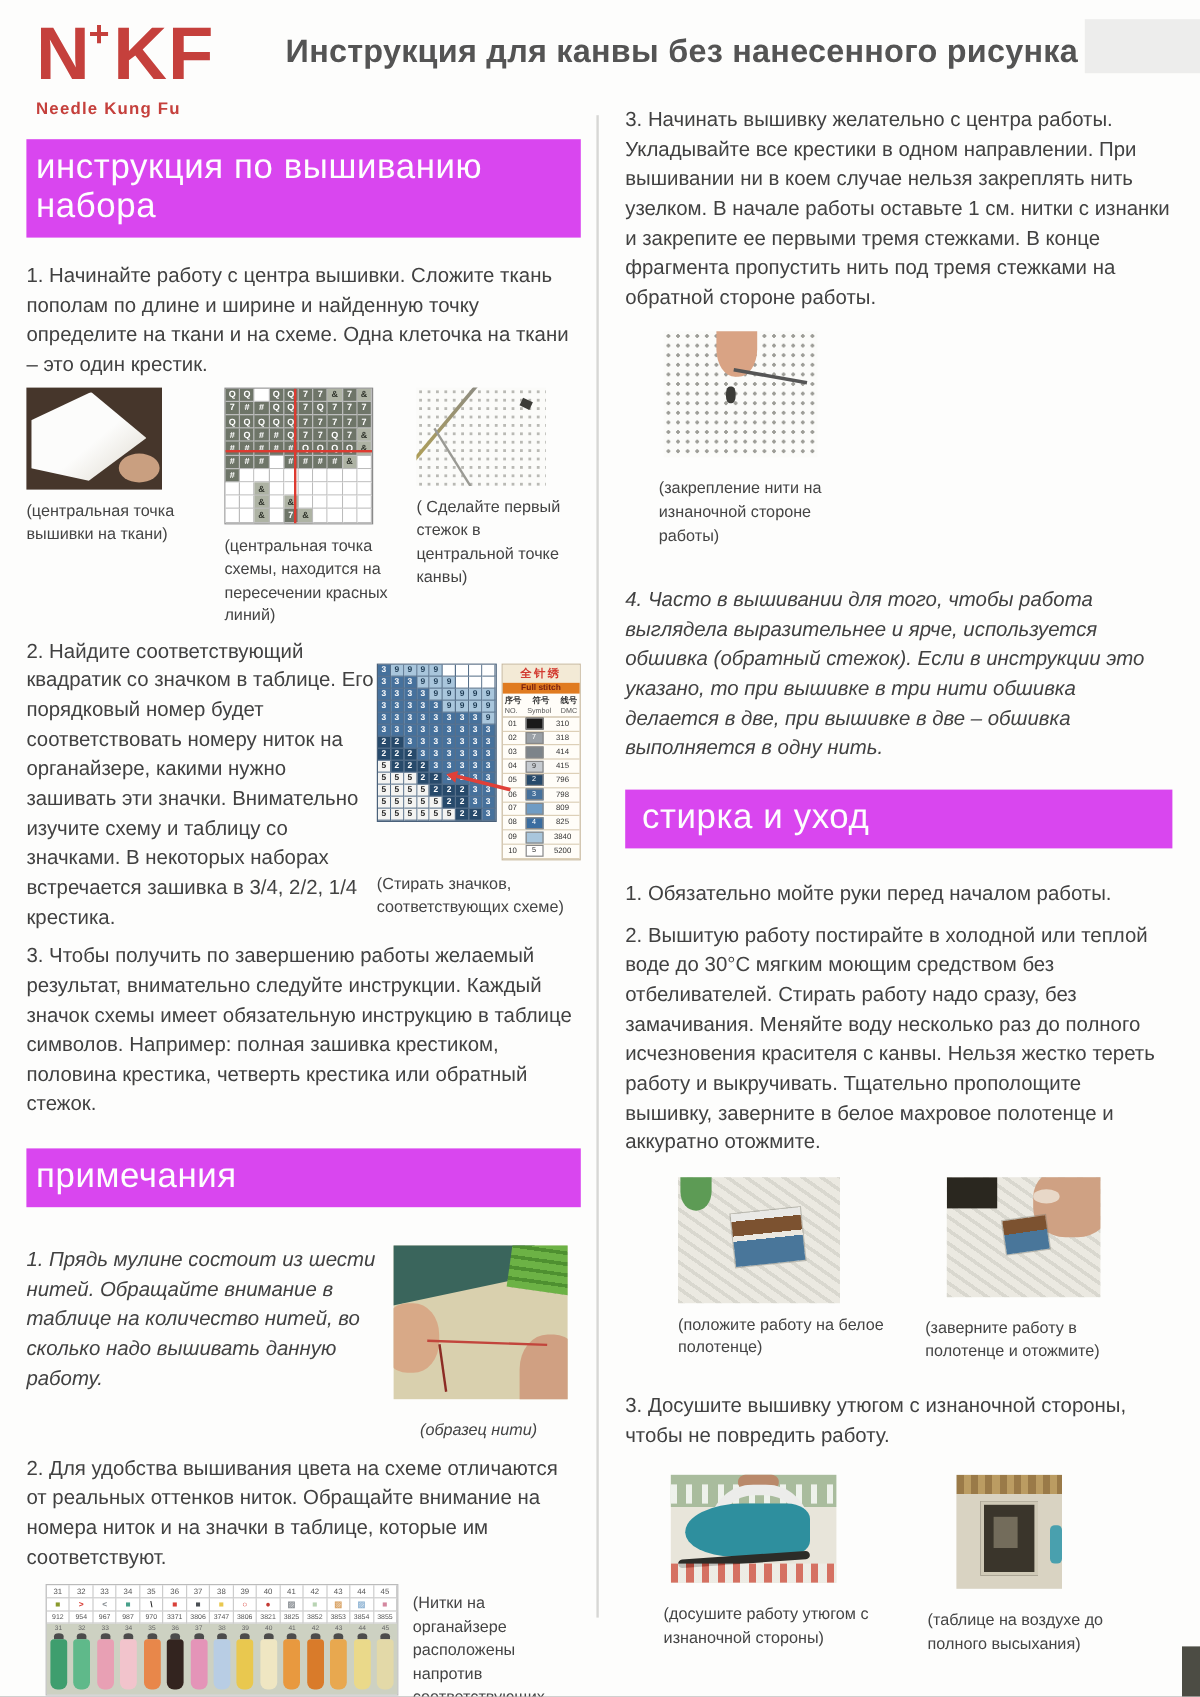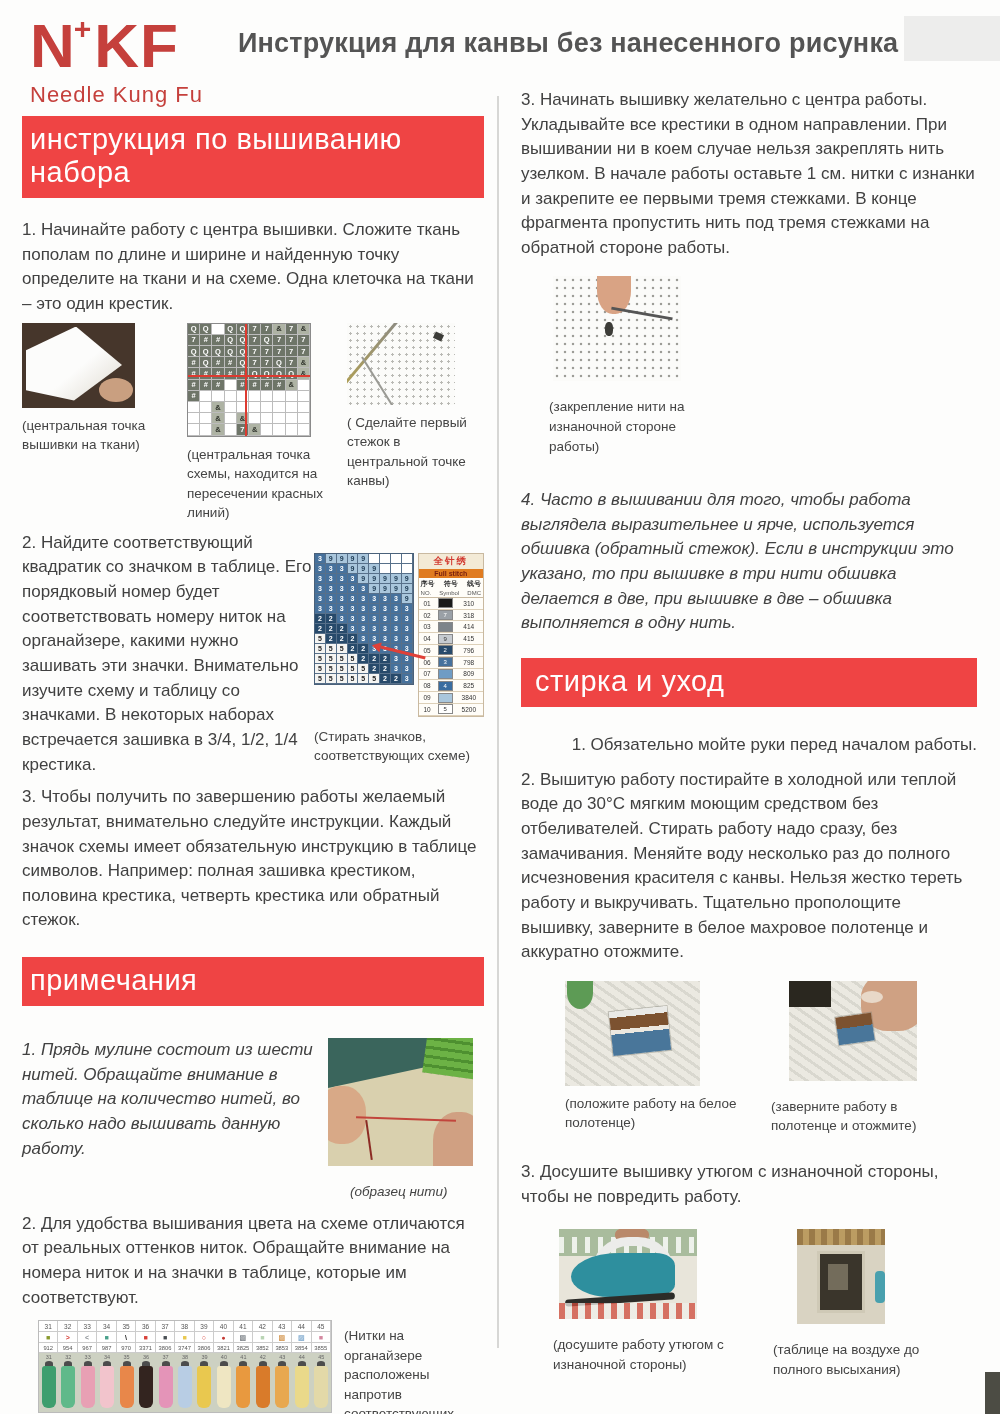--- a/index.html
+++ b/index.html
@@ -3,41 +3,41 @@
 <meta charset="utf-8">
 <style>
   html,body{margin:0;padding:0;background:#888;}
   .page{position:relative;width:1000px;height:1414px;background:#fdfdfc;margin:0 auto;
         font-family:"Liberation Sans",sans-serif;color:#414141;overflow:hidden;}
 
   
   .logo{position:absolute;left:30px;top:18px;}
   .logo-row{font-weight:bold;color:#c5403c;font-size:62px;line-height:0.9;letter-spacing:1px;display:flex;align-items:flex-start;}
   .logo-plus{font-size:30px;line-height:1;margin:-4px 2px 0 -2px;}
-  .logo-sub{font-size:22px;color:#c5403c;margin-top:8px;letter-spacing:1px;font-weight:400;}
+  .logo-sub{font-size:14px;color:#c5403c;margin-top:8px;letter-spacing:1px;font-weight:700;}
   .doc-title{position:absolute;left:238px;top:28px;width:700px;font-size:27px;font-weight:bold;color:#545454;letter-spacing:0.2px;}
   .corner-box{position:absolute;right:0;top:16px;width:96px;height:45px;background:#ededec;}
   .corner-dark{position:absolute;right:0;bottom:0;width:15px;height:42px;background:#4c4c44;}
   .divider{position:absolute;left:497px;top:96px;width:2px;height:1252px;background:#d7d7d5;}
 
   .col-left{position:absolute;left:22px;top:116px;width:462px;}
   .col-right{position:absolute;left:521px;top:88px;width:456px;}
 
-  .banner{background:#ef4444;color:#fefefe;font-size:29px;letter-spacing:0.5px;
+  .banner{background:#d946ef;color:#fefefe;font-size:29px;letter-spacing:0.5px;
           padding:7px 4px 9px 8px;font-weight:400;}
   .para{font-size:17px;line-height:1.45;margin:0;}
 
   .caption{font-size:13.5px;line-height:1.45;color:#444;}
 
   
   .figrow{display:flex;align-items:flex-start;}
   .figcell{display:flex;flex-direction:column;}
   .mt6{margin-top:6px;} .mt8{margin-top:8px;} .mt10{margin-top:10px;}
   .mt16{margin-top:16px;} .mt18{margin-top:32px;font-style:italic;} .mt20{margin-top:20px;}
-  .mt22{margin-top:22px;} .mt24{margin-top:24px;} .mt26{margin-top:26px;text-align:right;}
+  .mt22{margin-top:22px;} .mt24{margin-top:24px;} .mt26{margin-top:26px;}
 
   
   .photo{position:relative;overflow:hidden;flex:none;}
   .photo-fold{width:113px;height:85px;background:#46362b;}
   .pf-white{position:absolute;left:4px;top:4px;width:96px;height:74px;background:linear-gradient(140deg,#fcfcfb 55%,#ddd8cd);
             clip-path:polygon(0 32%,52% 0,100% 52%,50% 100%,0 86%);}
   .pf-finger{position:absolute;right:2px;bottom:6px;width:34px;height:24px;background:#c99f80;border-radius:50%;}
 
   .center-chart{width:122px;height:112px;display:grid;grid-template-columns:repeat(10,1fr);grid-auto-rows:1fr;
                 background:#fff;border:1.5px solid #8a8a8a;position:relative;}
@@ -290,21 +290,21 @@
         <div class="photo photo-needle">
           <div class="pn-1"></div>
           <div class="pn-2"></div>
           <div class="pn-3"></div>
         </div>
         <div class="caption mt8" style="width:132px;">( Сделайте первый стежок в центральной точке канвы)</div>
       </div>
     </div>
 
     <div class="p2-row mt8">
-      <p class="para p2-text">2. Найдите соответствующий квадратик со значком в таблице. Его порядковый номер будет соответствовать номеру ниток на органайзере, какими нужно зашивать эти значки. Внимательно изучите схему и таблицу со значками. В некоторых наборах встречается зашивка в 3/4, 1/2, 1/4 крестика.</p>
+      <p class="para p2-text">2. Найдите соответствующий квадратик со значком в таблице. Его порядковый номер будет соответствовать номеру ниток на органайзере, какими нужно зашивать эти значки. Внимательно изучите схему и таблицу со значками. В некоторых наборах встречается зашивка в 3/4, 2/2, 1/4 крестика.</p>
       <div class="p2-fig mt22">
         <div class="symbol-fig">
           <div class="blue-grid">
               <div class="bgc v3">3</div>
               <div class="bgc v9">9</div>
               <div class="bgc v9">9</div>
               <div class="bgc v9">9</div>
               <div class="bgc v9">9</div>
               <div class="bgc ve"></div>
               <div class="bgc ve"></div>

